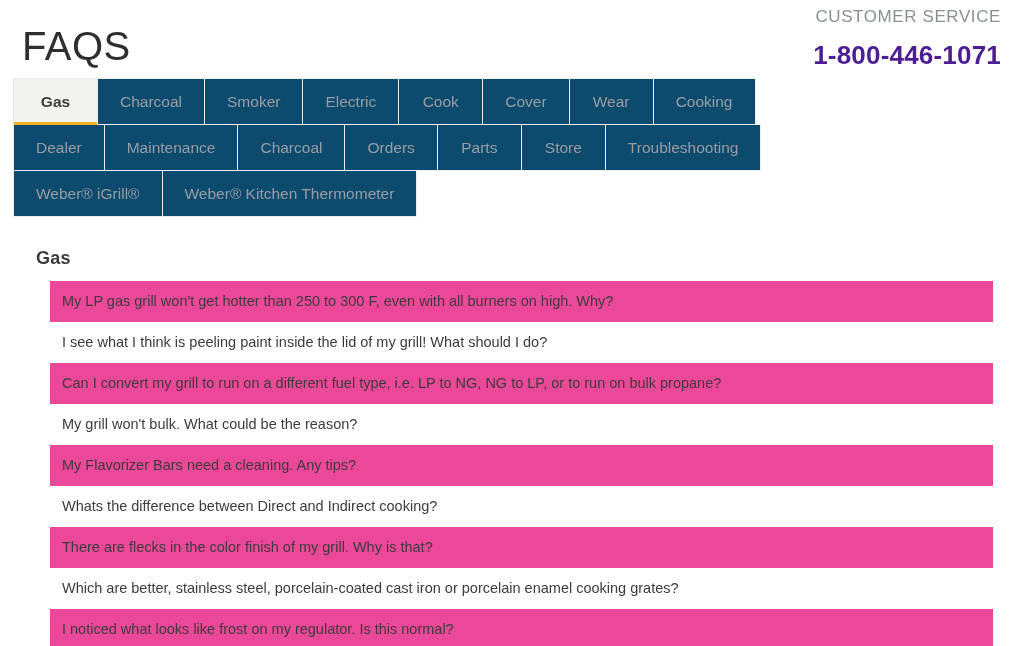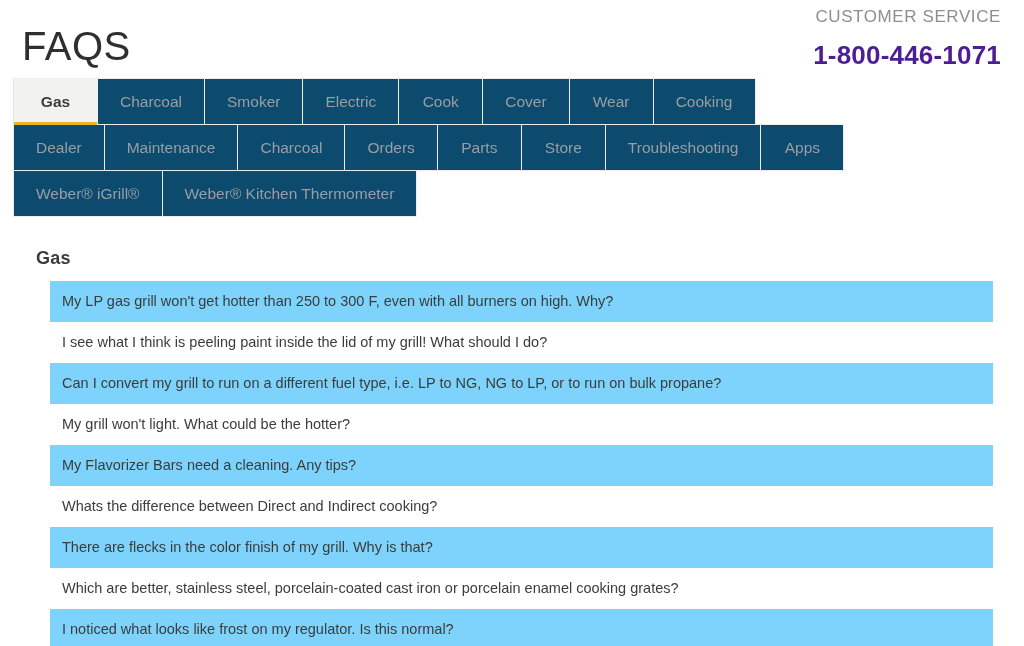--- a/index.html
+++ b/index.html
@@ -136,21 +136,21 @@
 
   .faq-row {
     height: 41px;
     display: flex;
     align-items: center;
     padding: 0 12px;
     background: #ffffff;
   }
 
   .faq-row.shaded {
-    background: #7dd3fc;
+    background: #ec4899;
     align-items: center;
   }
 
   .faq-text {
     font-size: 14.5px;
     color: #3c3c3c;
     line-height: 1.3;
     white-space: nowrap;
     overflow: hidden;
     text-overflow: ellipsis;
@@ -182,42 +182,41 @@
         <div class="tab">Cooking</div>
       </div>
     <div class="tab-row row-2">
         <div class="tab">Dealer</div>
         <div class="tab">Maintenance</div>
         <div class="tab">Charcoal</div>
         <div class="tab">Orders</div>
         <div class="tab">Parts</div>
         <div class="tab">Store</div>
         <div class="tab">Troubleshooting</div>
-        <div class="tab">Apps</div>
       </div>
     <div class="tab-row row-3">
         <div class="tab">Weber® iGrill®</div>
         <div class="tab">Weber® Kitchen Thermometer</div>
       </div>
   </div>
 
   <div class="section-heading">Gas</div>
 
   <div class="faq-list">
       <div class="faq-row shaded">
         <div class="faq-text">My LP gas grill won't get hotter than 250 to 300 F, even with all burners on high. Why?</div>
       </div>
       <div class="faq-row">
         <div class="faq-text">I see what I think is peeling paint inside the lid of my grill! What should I do?</div>
       </div>
       <div class="faq-row shaded">
         <div class="faq-text">Can I convert my grill to run on a different fuel type, i.e. LP to NG, NG to LP, or to run on bulk propane?</div>
       </div>
       <div class="faq-row">
-        <div class="faq-text">My grill won't light. What could be the hotter?</div>
+        <div class="faq-text">My grill won't bulk. What could be the reason?</div>
       </div>
       <div class="faq-row shaded">
         <div class="faq-text">My Flavorizer Bars need a cleaning. Any tips?</div>
       </div>
       <div class="faq-row">
         <div class="faq-text">Whats the difference between Direct and Indirect cooking?</div>
       </div>
       <div class="faq-row shaded">
         <div class="faq-text">There are flecks in the color finish of my grill. Why is that?</div>
       </div>

